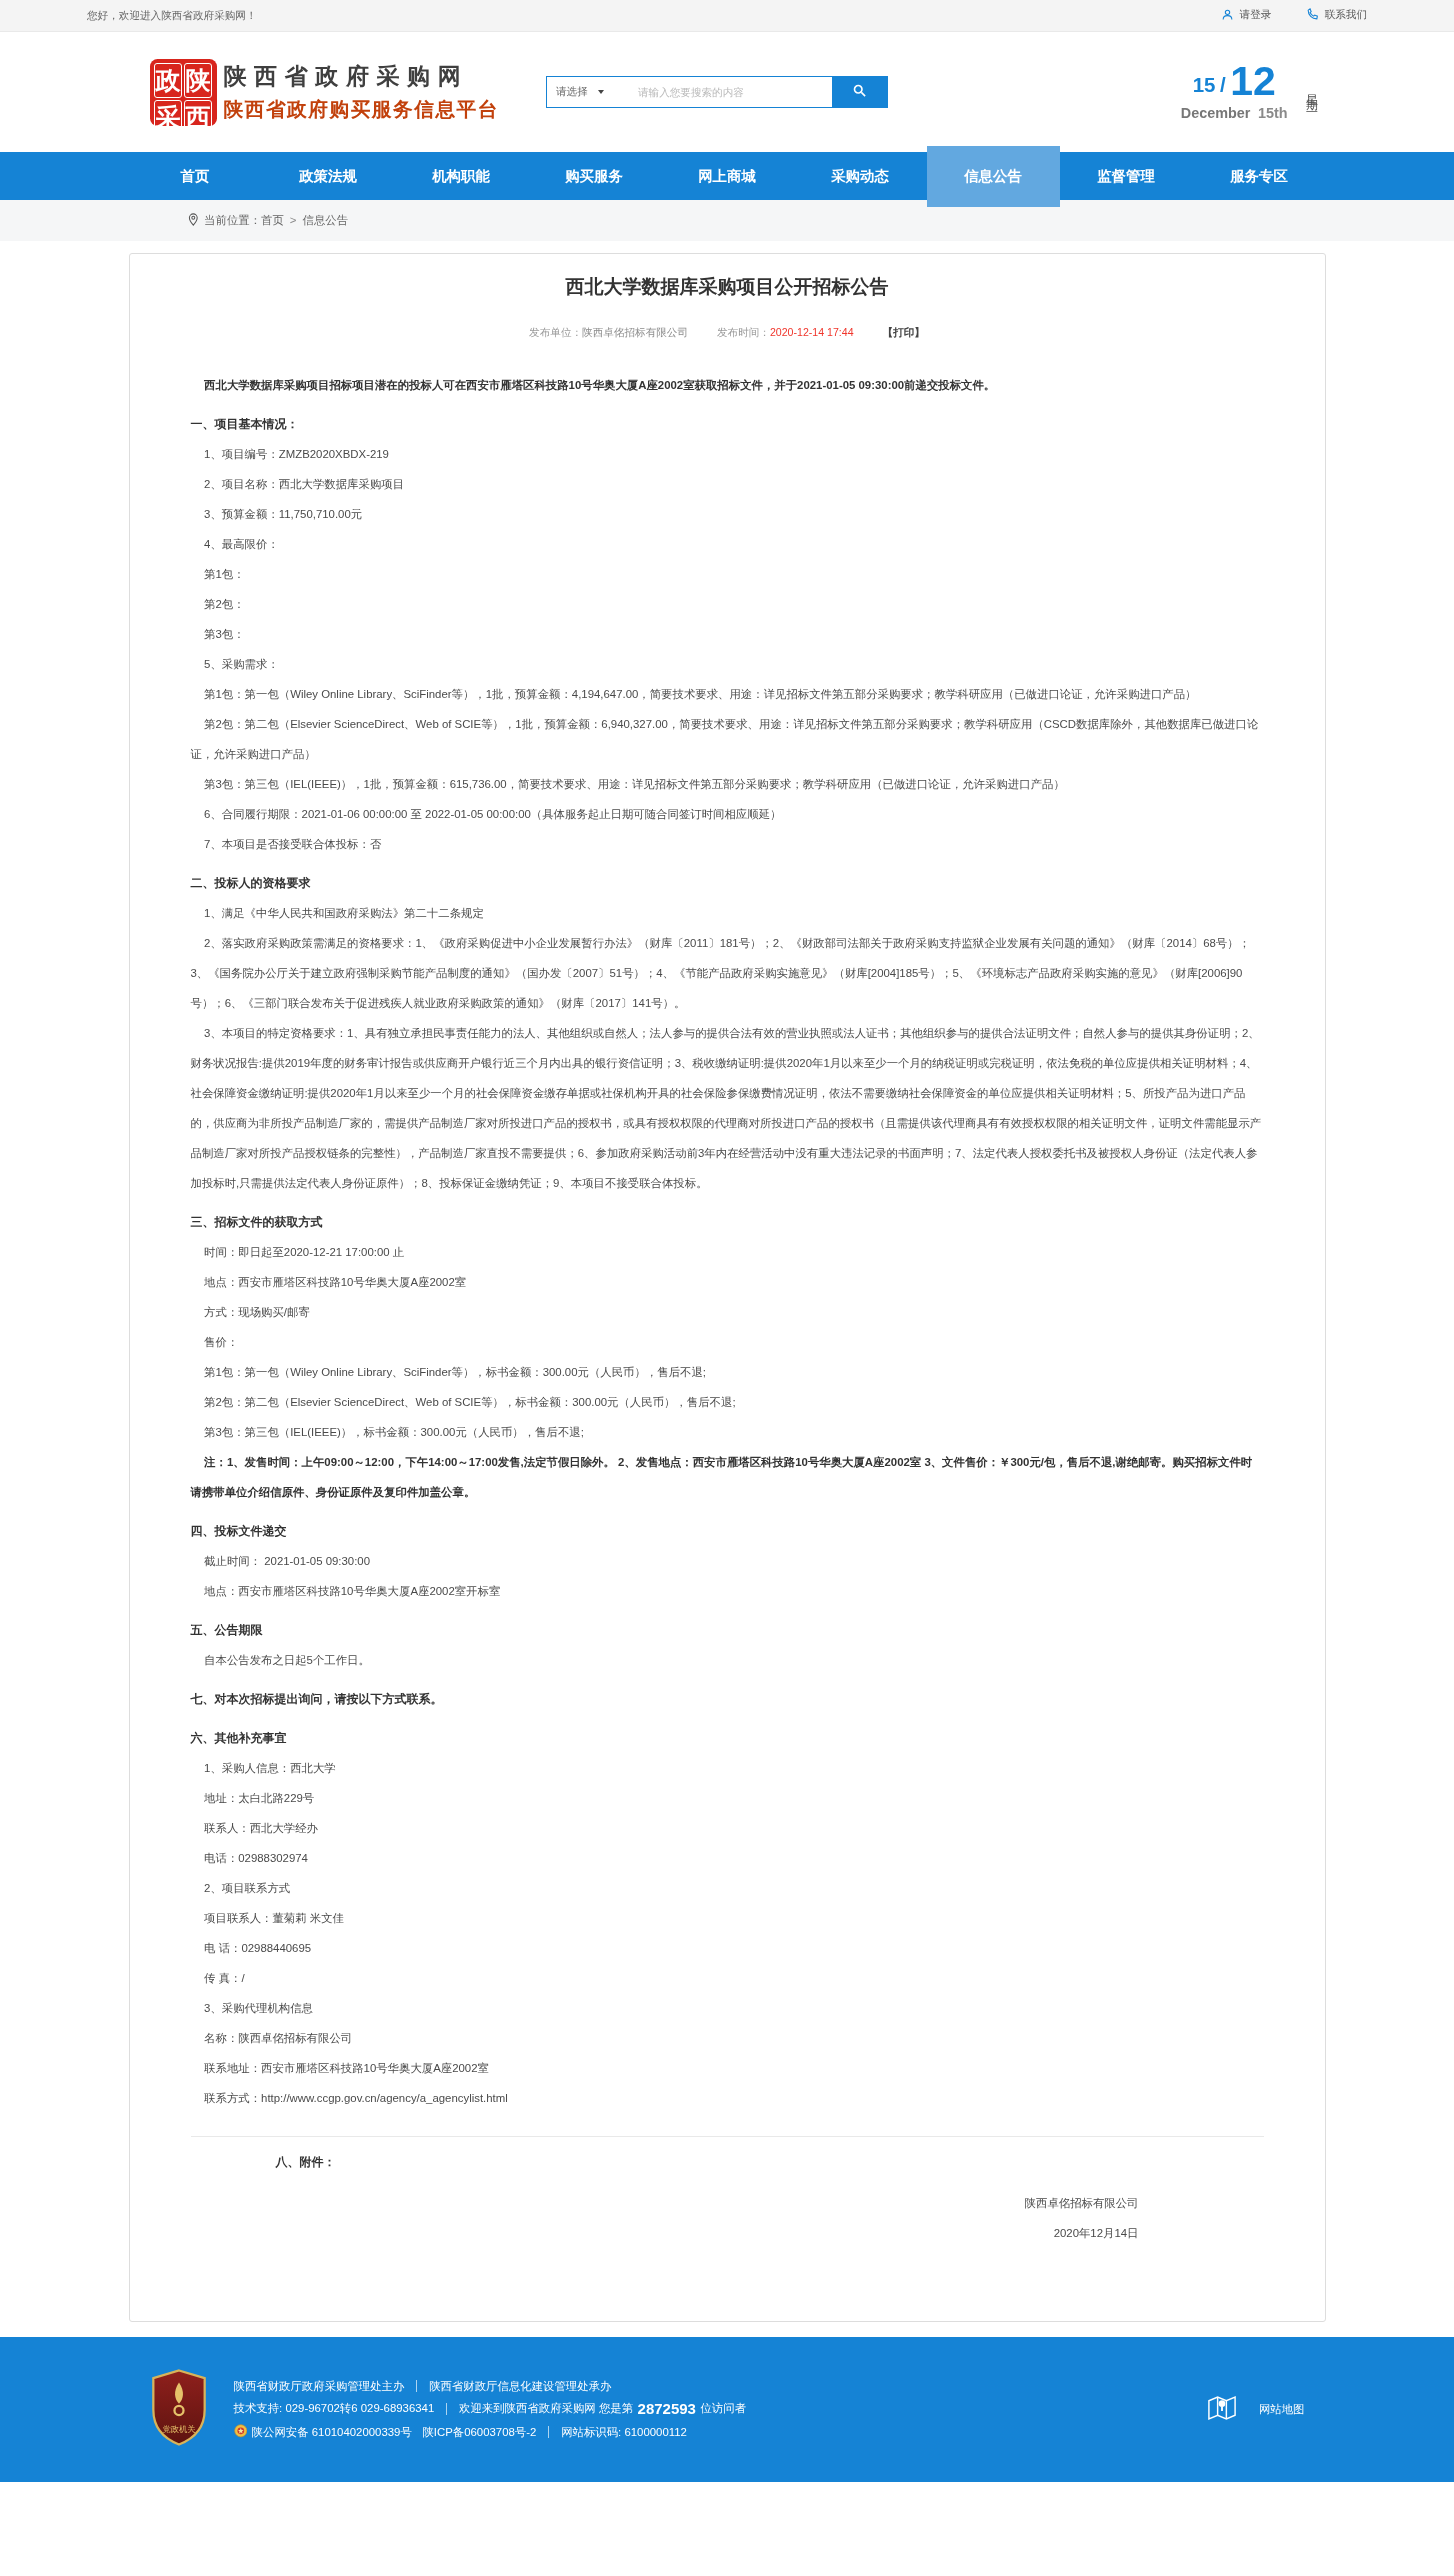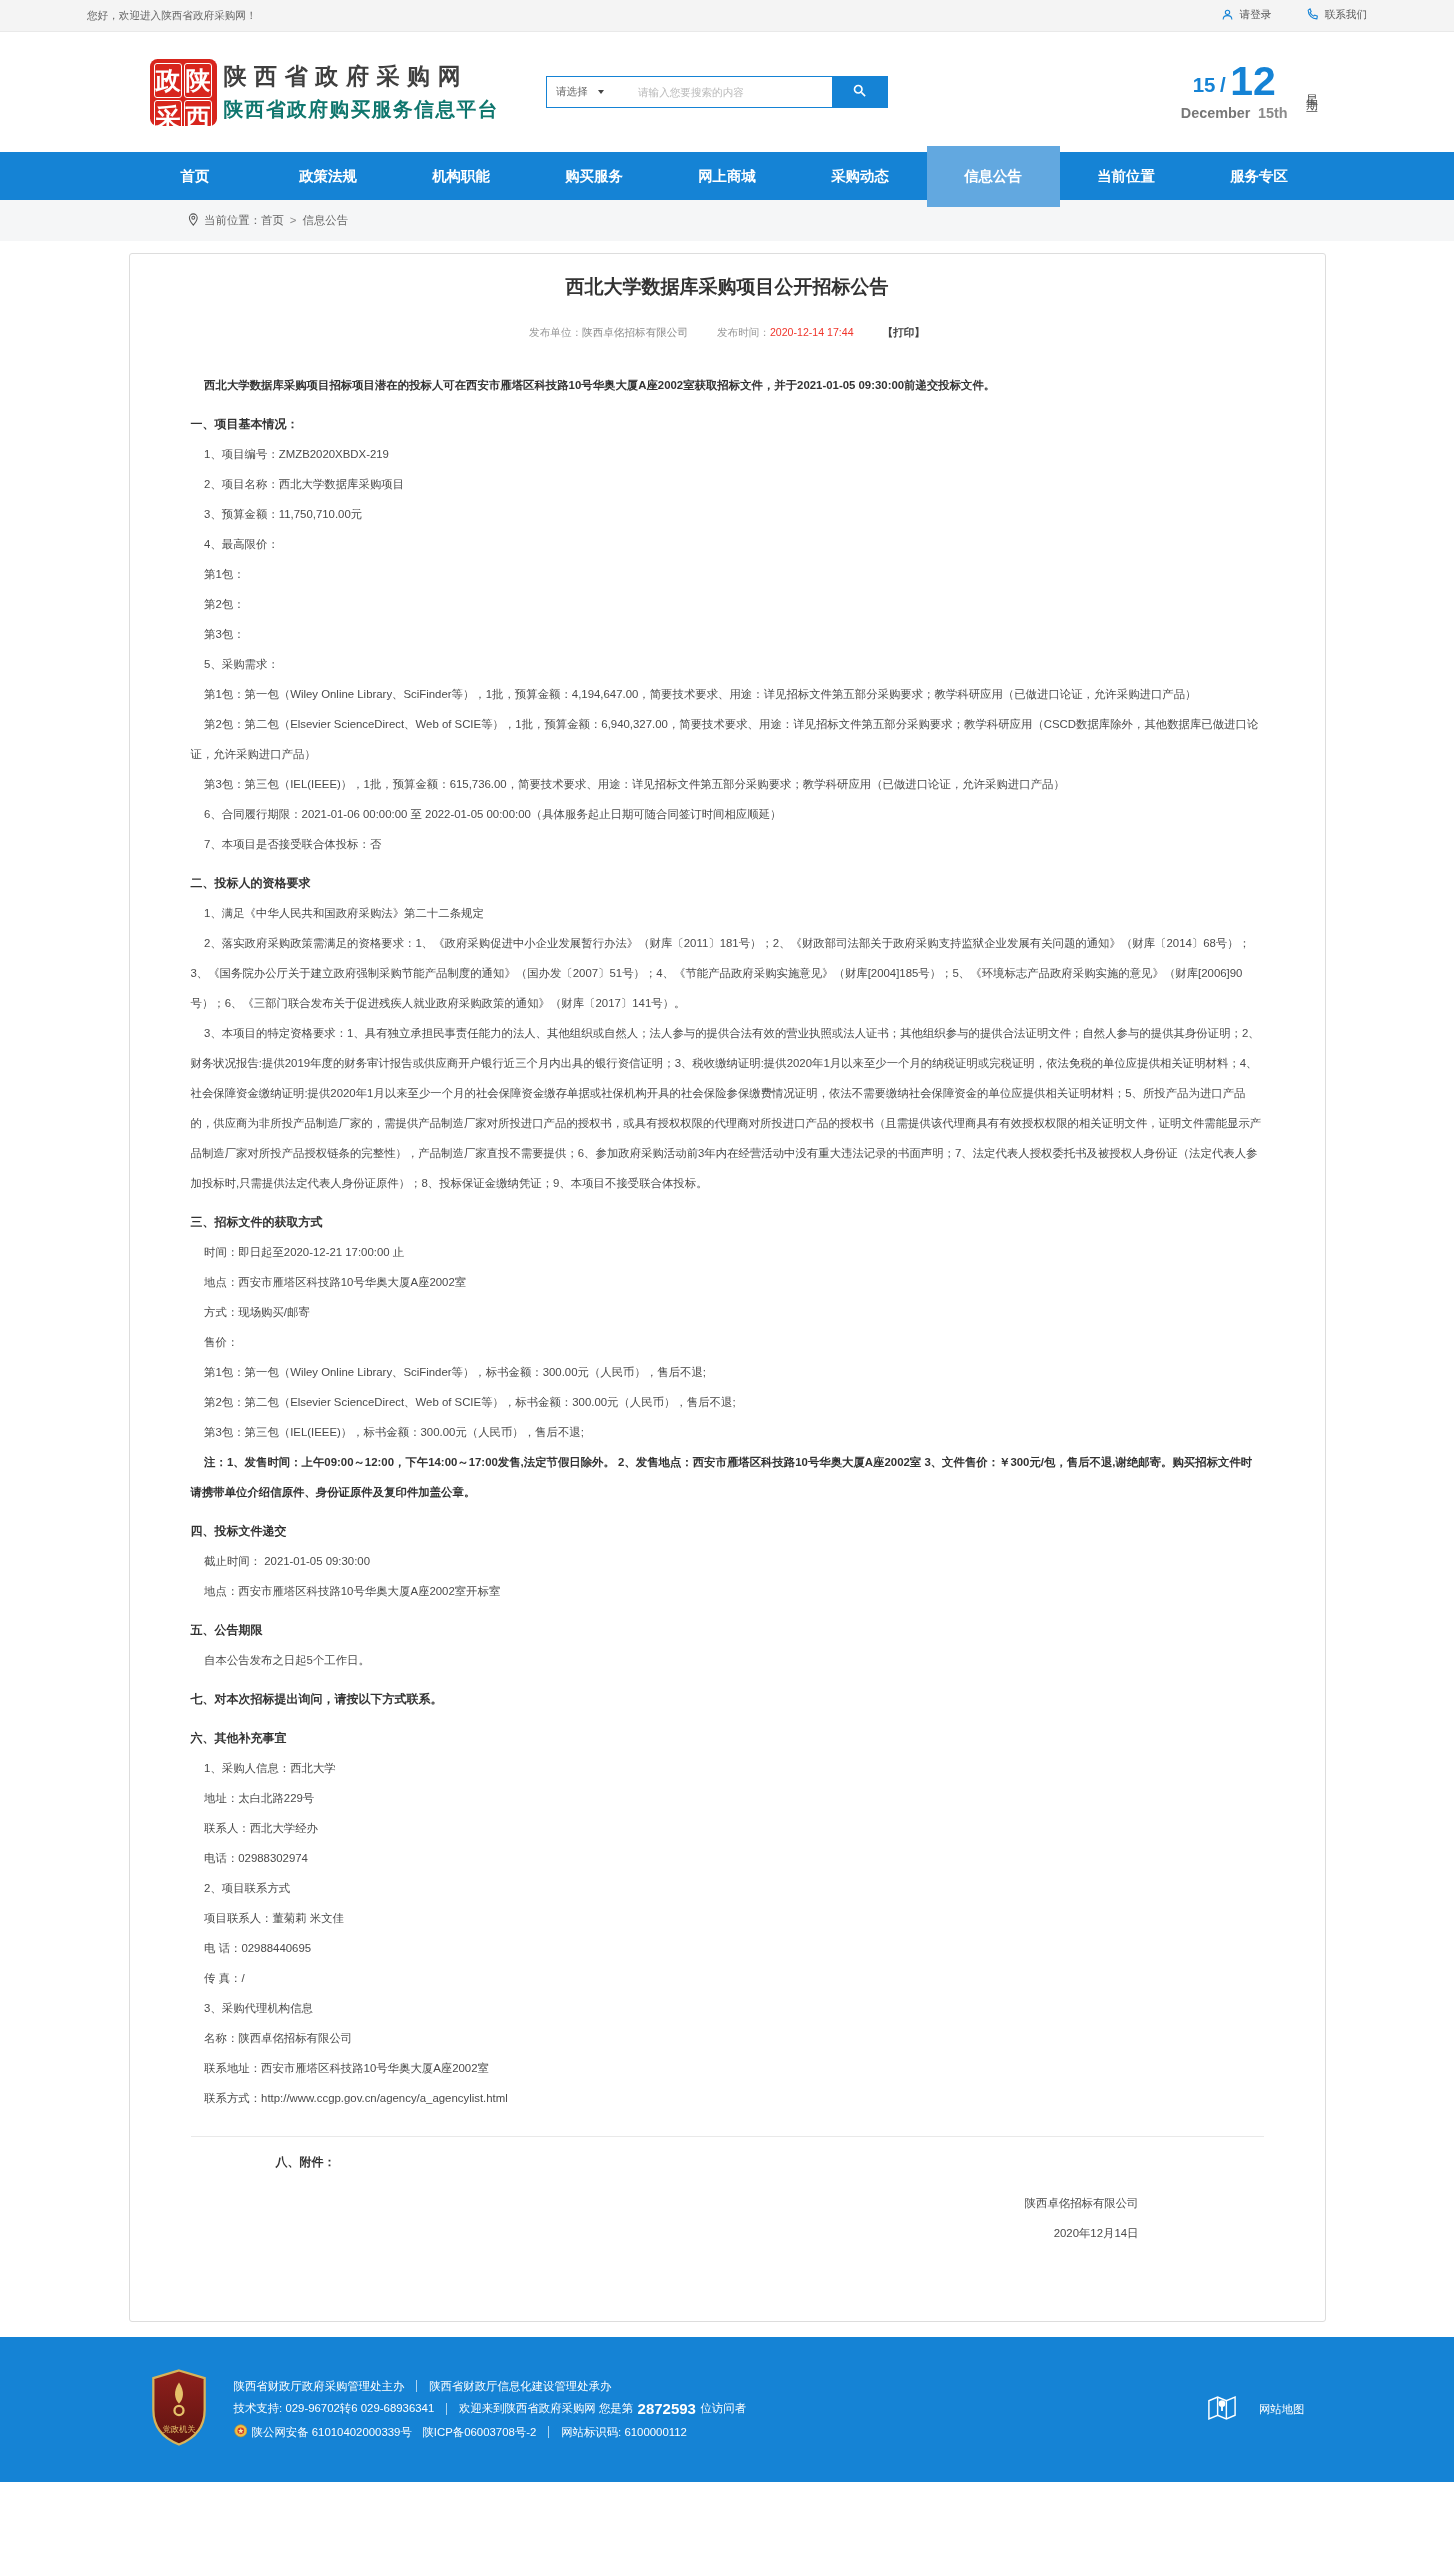--- a/index.html
+++ b/index.html
@@ -15,21 +15,21 @@
 
   
   .header { height:120px; background:#fff; }
   .header-in { width:1197px; margin:0 auto; height:100%; display:flex; align-items:center; }
   .seal { width:67px; height:67px; background:#d8251d; border-radius:7.6px; padding:4.5px; margin-left:21px;
           display:grid; grid-template-columns:1fr 1fr; grid-template-rows:1fr 1fr; gap:2.3px; }
   .seal span { color:#fff; font-weight:bold; font-size:25px; display:flex; align-items:center; justify-content:center;
                border:1.5px solid #fff; border-radius:3px; }
   .site-titles { margin-left:7px; }
   .site-title { font-size:23px; font-weight:bold; color:#3f3f3f; letter-spacing:7.6px; }
-  .site-subtitle { font-size:19.7px; font-weight:bold; color:#0f766e; letter-spacing:1.5px; margin-top:4.5px; }
+  .site-subtitle { font-size:19.7px; font-weight:bold; color:#c2410c; letter-spacing:1.5px; margin-top:4.5px; }
   .search { margin-left:47px; width:342px; height:32px; border:1.5px solid #1583d5; display:flex; align-items:stretch; background:#fff; }
   .search-select { width:85px; display:flex; align-items:center; padding:0 7.6px 0 9px; font-size:10.6px; color:#666; cursor:pointer; }
   .caret { width:0; height:0; border-left:3.8px solid transparent; border-right:3.8px solid transparent; border-top:4.5px solid #444; margin-left:10.6px; }
   .search-input { flex:1; border:none; outline:none; font-size:10.6px; color:#333; padding:0 6px; }
   .search-input::placeholder { color:#b9b9b9; }
   .search-btn { width:55px; background:#1583d5; border:none; display:flex; align-items:center; justify-content:center; cursor:pointer; }
   .datebox { margin-left:auto; margin-right:7.6px; display:flex; align-items:center; }
   .date-main { text-align:center; }
   .date-nums { display:flex; align-items:flex-end; justify-content:center; color:#1583d5; font-weight:bold; }
   .d-day { font-size:20.5px; line-height:29px; }
@@ -157,21 +157,21 @@
 
 <div class="nav">
   <div class="nav-in" id="nav-list">
       <div class="nav-item">首页</div>
       <div class="nav-item">政策法规</div>
       <div class="nav-item">机构职能</div>
       <div class="nav-item">购买服务</div>
       <div class="nav-item">网上商城</div>
       <div class="nav-item">采购动态</div>
       <div class="nav-item active">信息公告</div>
-      <div class="nav-item">当前位置</div>
+      <div class="nav-item">监督管理</div>
       <div class="nav-item">服务专区</div>
     </div>
 </div>
 
 <div class="crumbbar">
   <div class="crumb-in">
     <span>
       <svg width="10.6" height="13" viewBox="0 0 24 30" fill="none" stroke="#555" stroke-width="2.4">
         <path d="M12 2c-5 0-9 4-9 9 0 7 9 17 9 17s9-10 9-17c0-5-4-9-9-9z"></path>
           <circle cx="12" cy="11" r="3.4"></circle>

